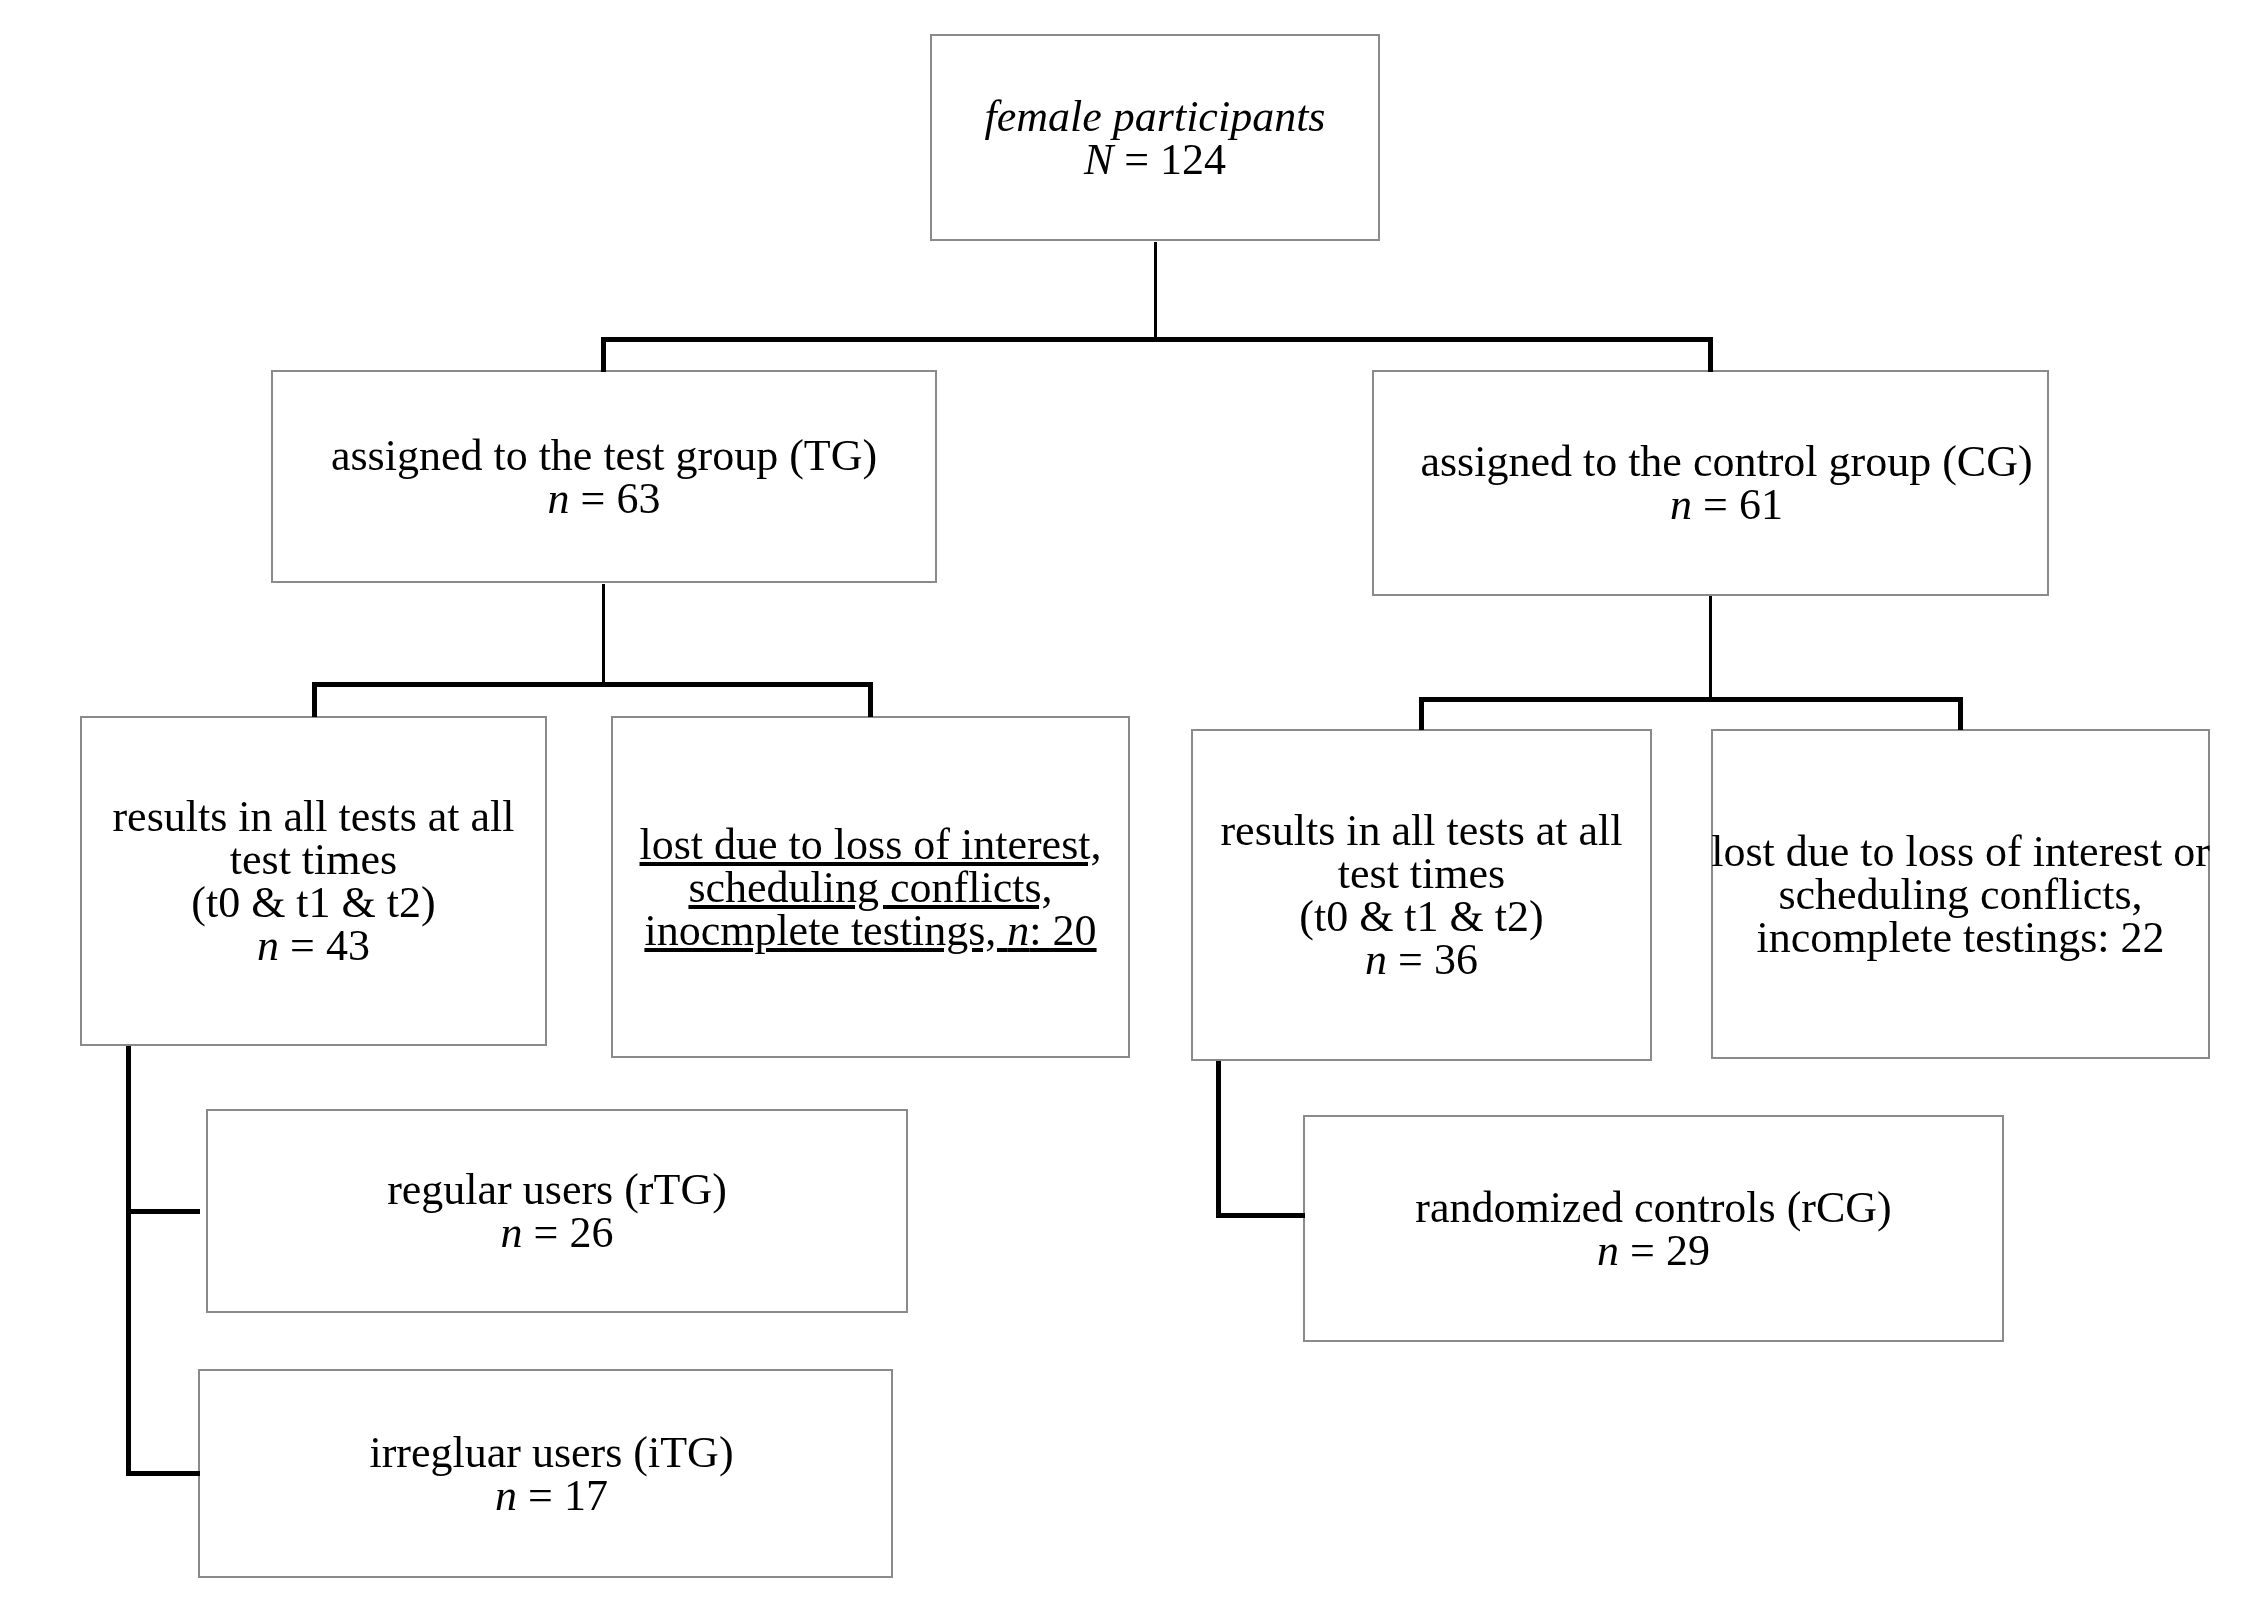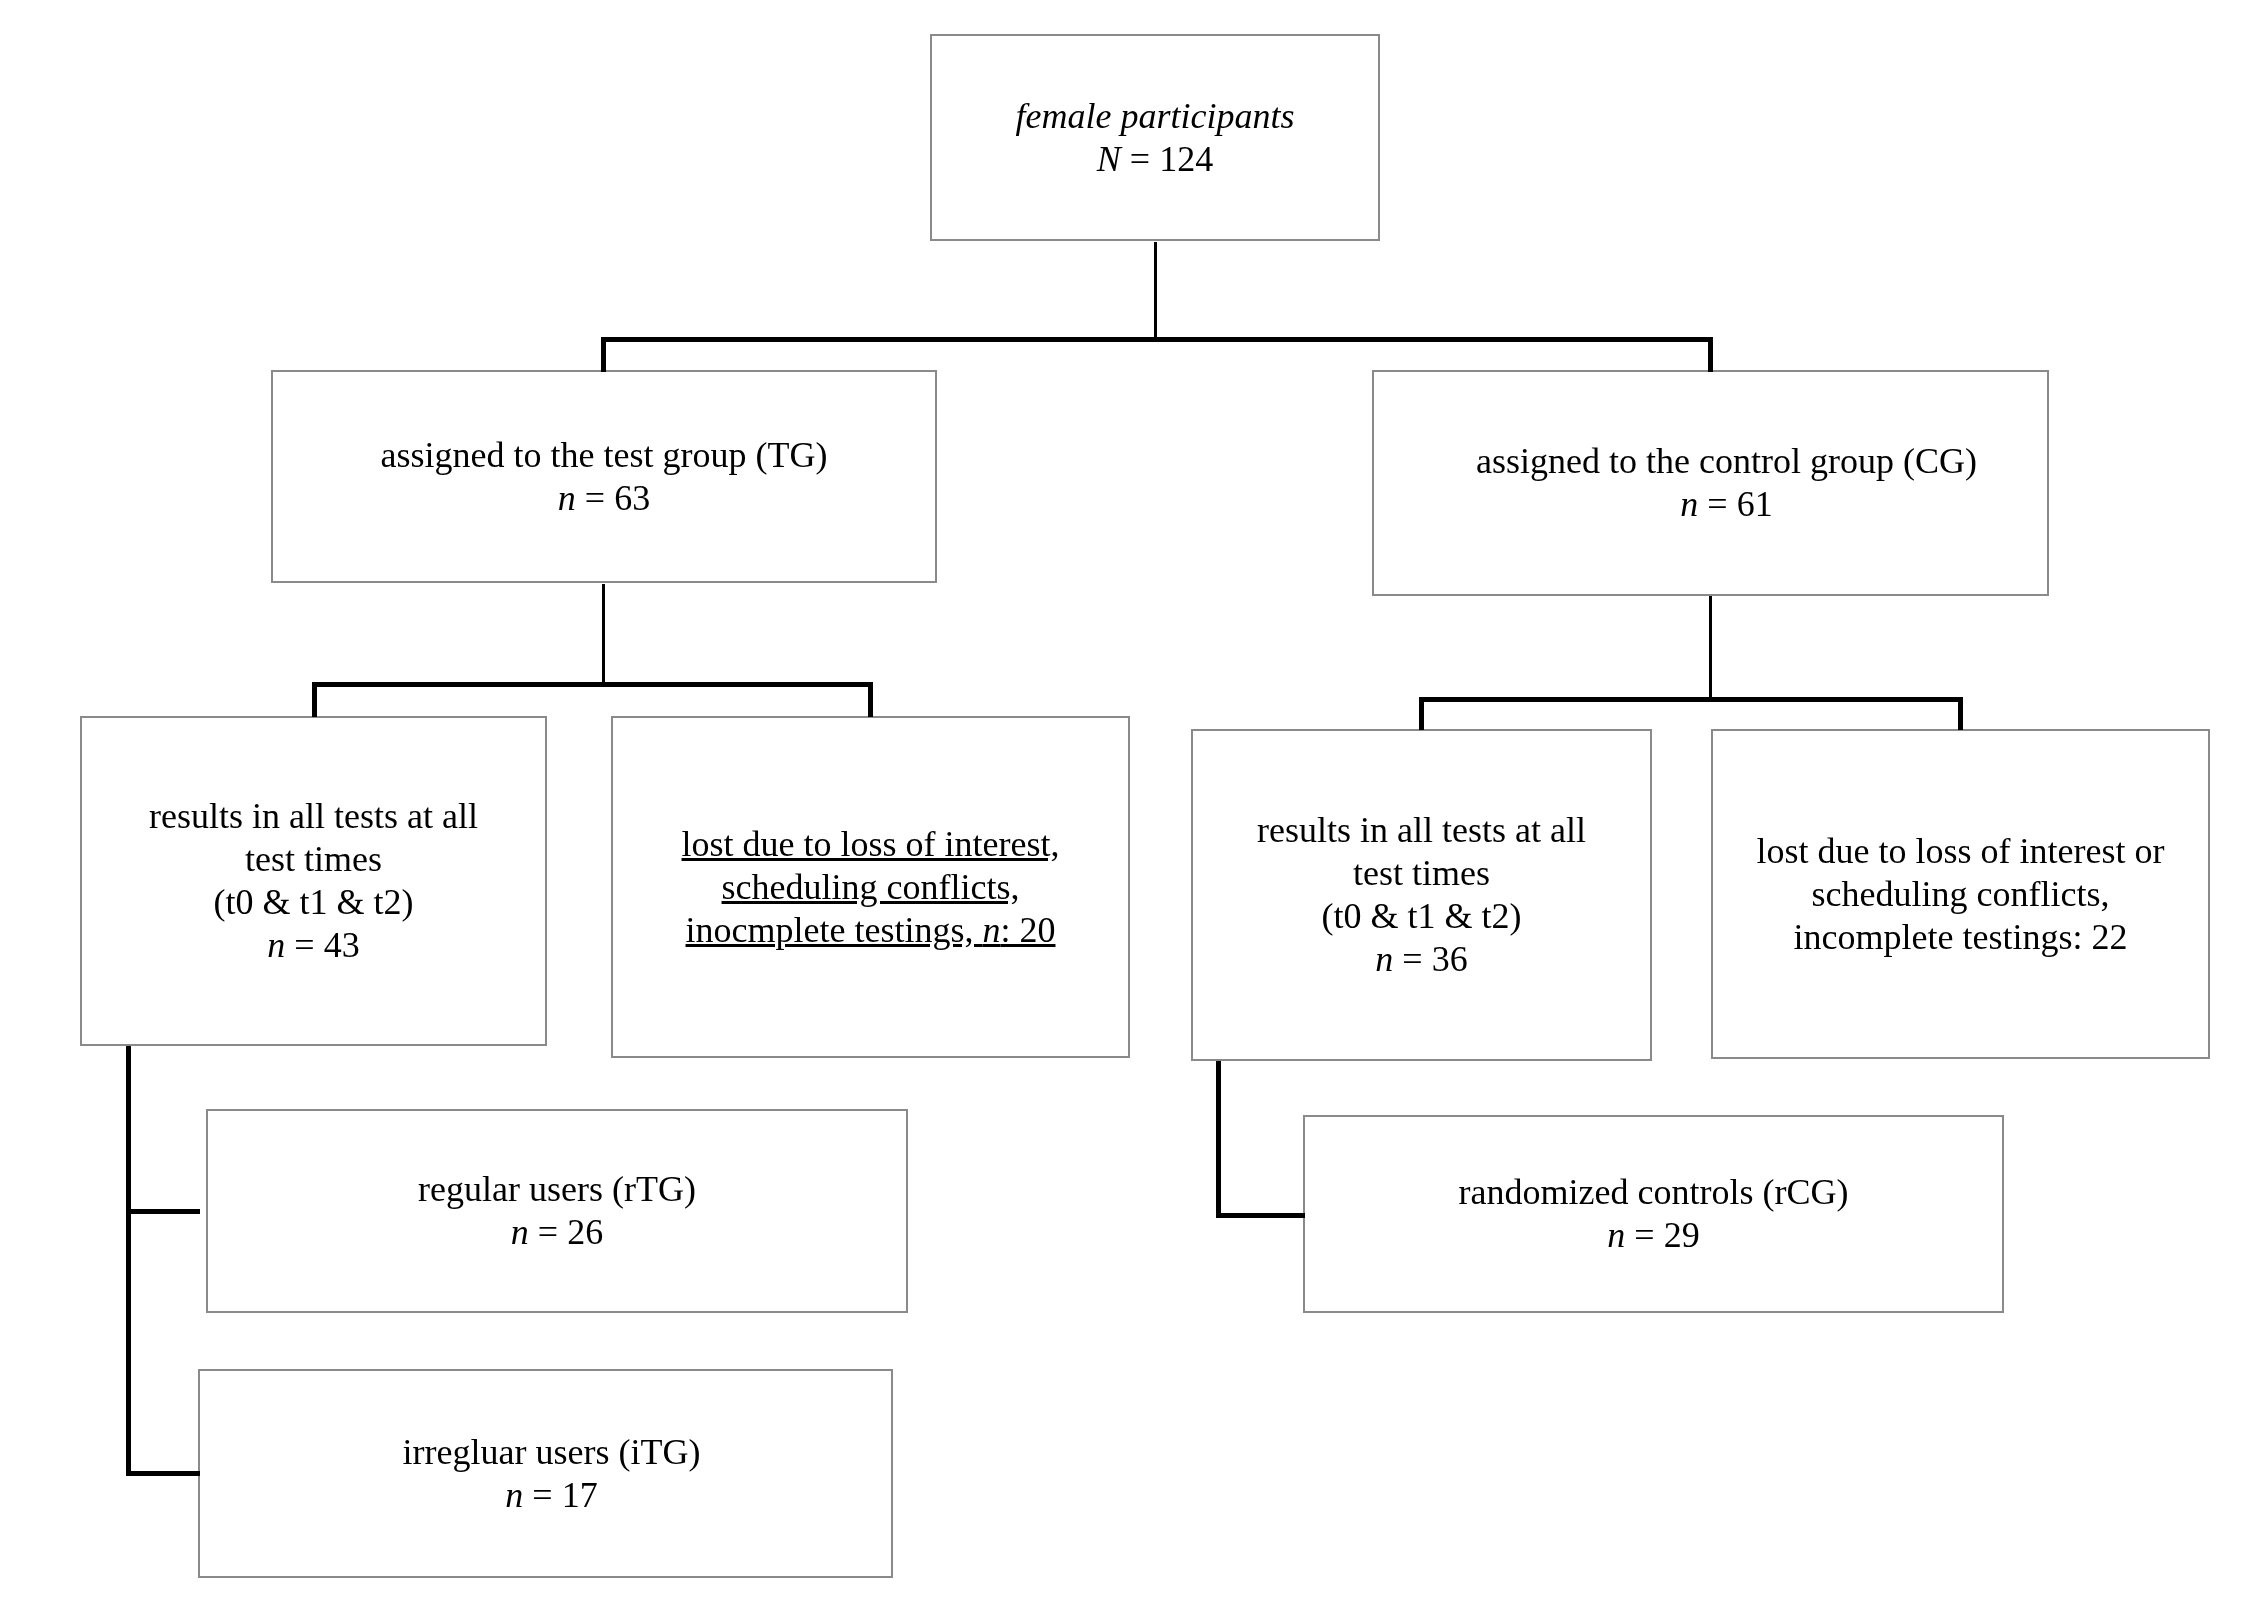--- a/index.html
+++ b/index.html
@@ -20,21 +20,21 @@
     position: absolute;
     box-sizing: border-box;
     border: 2.2px solid #8a8a8a;
     background: #ffffff;
     display: flex;
     align-items: center;
     justify-content: center;
   }
   .txt {
     text-align: center;
-    font-size: 36px;
+    font-size: 44px;
     line-height: 43px;
     white-space: nowrap;
   }
   .line { white-space: nowrap; }
   .it { font-style: italic; }
   .conn {
     position: absolute;
     background: #000000;
   }
 </style>
@@ -105,21 +105,21 @@
     </div>
   </div>
 
   <div class="box" style="left:198px; top:1369px; width:695px; height:209px;padding-left:12px;">
     <div class="txt">
       <div class="line">irregluar users (iTG)</div>
       <div class="line"><span class="it">n</span><span> = 17</span></div>
     </div>
   </div>
 
-  <div class="box" style="left:1303px; top:1115px; width:701px; height:198px;">
+  <div class="box" style="left:1303px; top:1115px; width:701px; height:227px;">
     <div class="txt">
       <div class="line">randomized controls (rCG)</div>
       <div class="line"><span class="it">n</span><span> = 29</span></div>
     </div>
   </div>
 
   <div class="conn" style="left:1154px; top:242px; width:2.7px; height:97px;"></div>
   <div class="conn" style="left:601px; top:337px; width:1111px; height:4.9px;"></div>
   <div class="conn" style="left:601px; top:337px; width:4.9px; height:35px;"></div>
   <div class="conn" style="left:1708px; top:337px; width:4.9px; height:35px;"></div>

